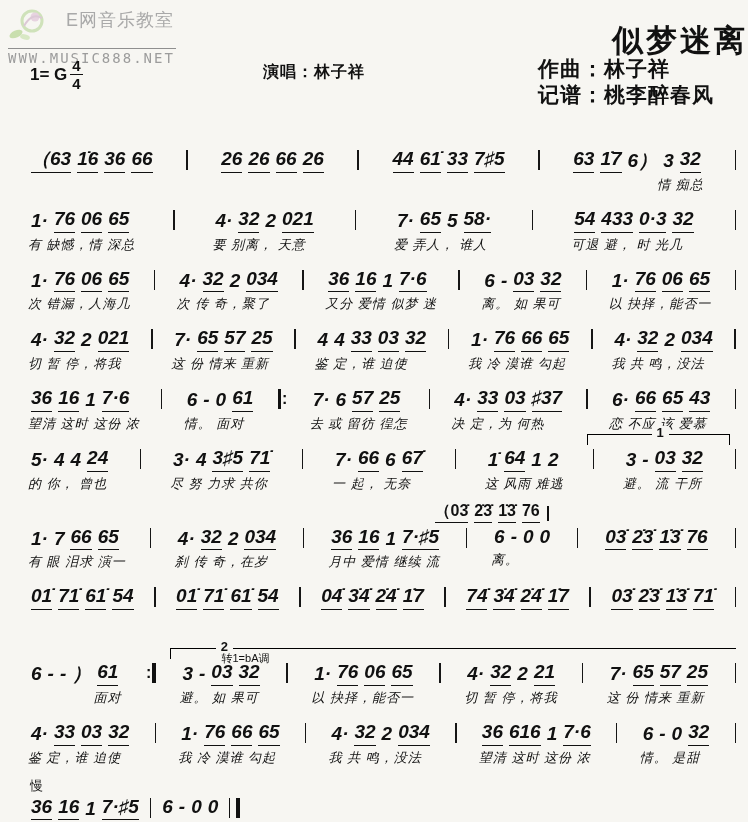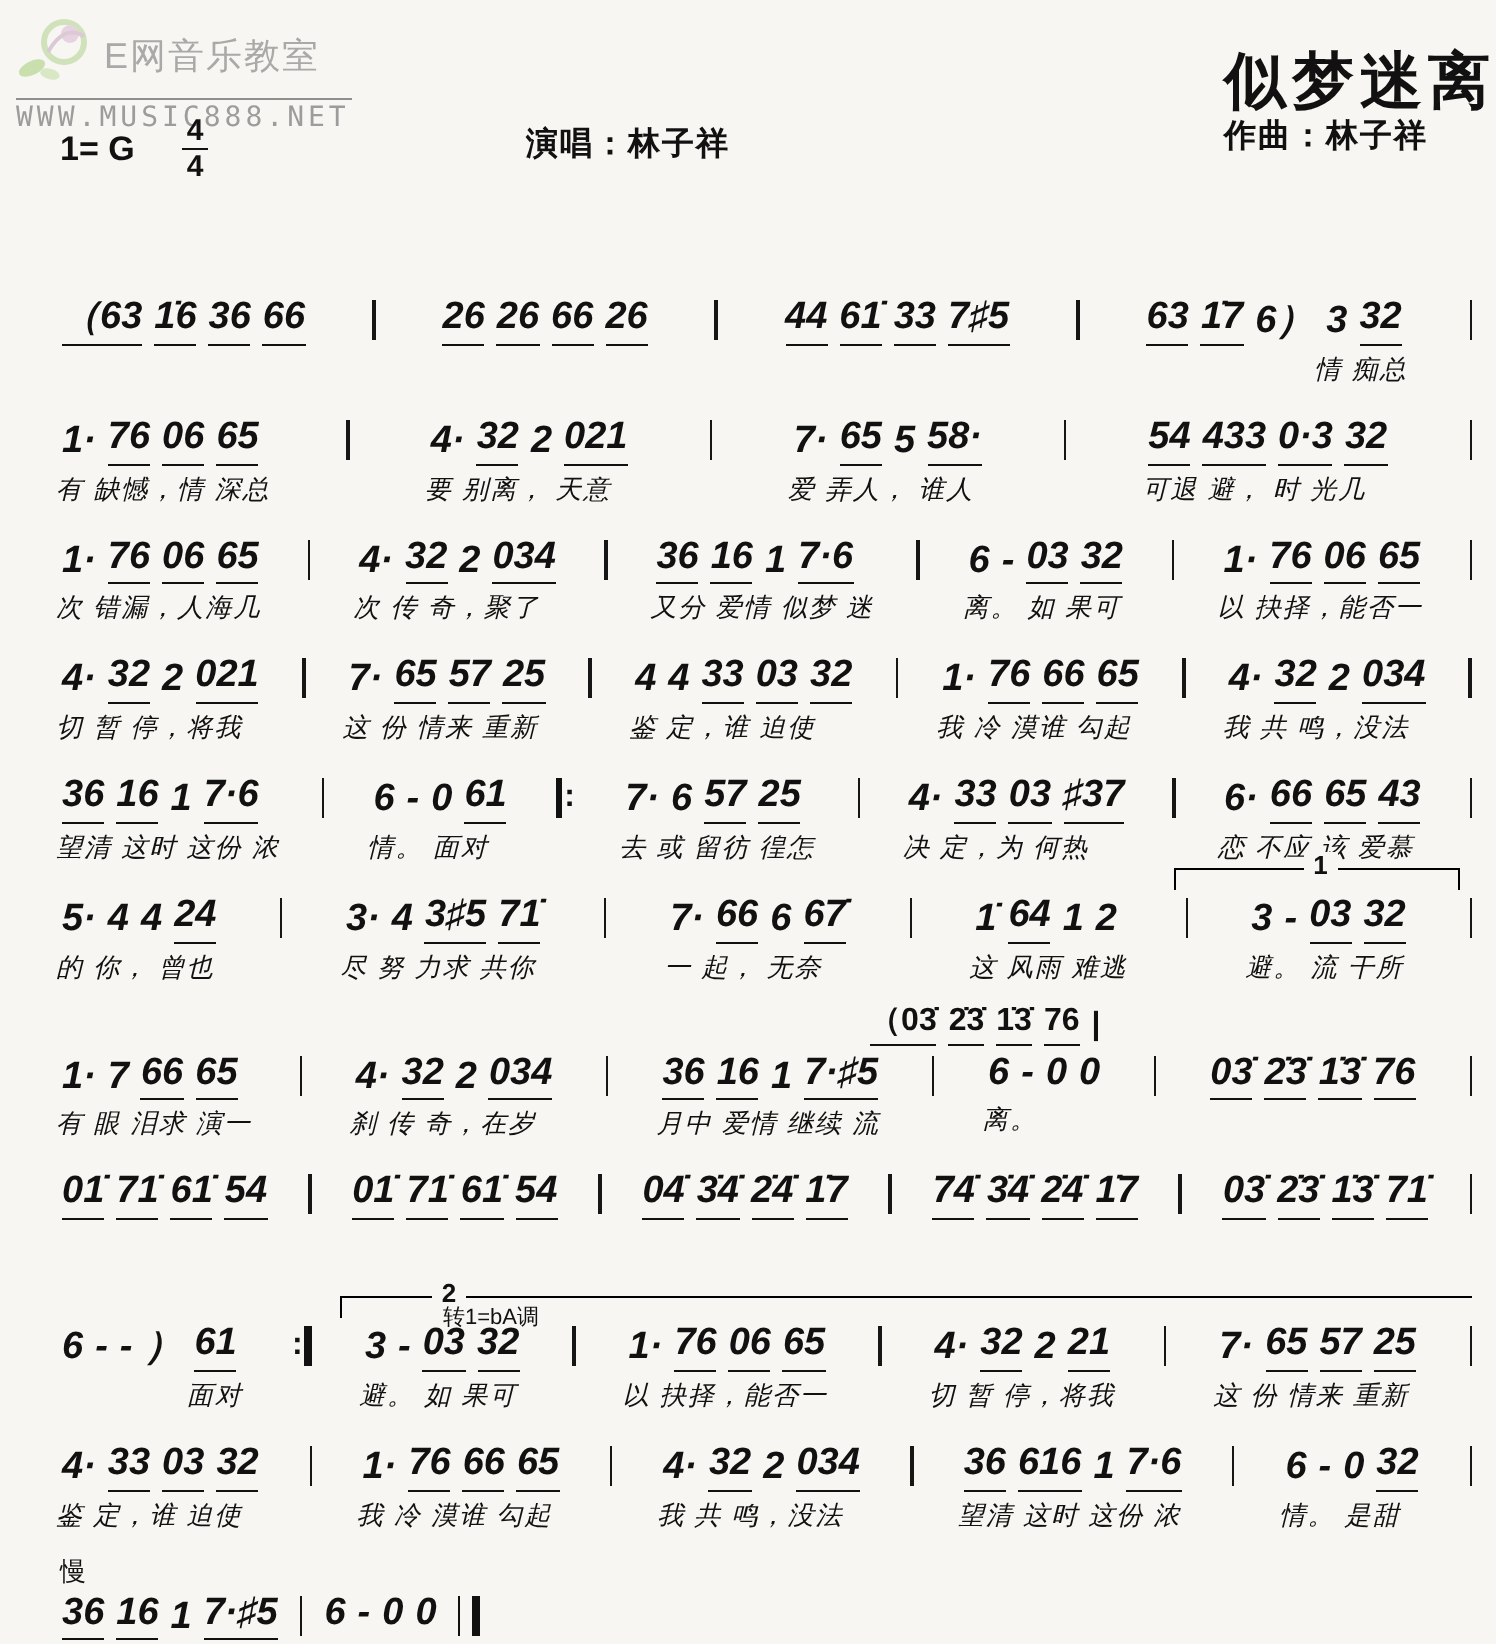--- a/index.html
+++ b/index.html
@@ -1,31 +1,31 @@
 <!DOCTYPE html>
 <html><head>
 <meta charset="utf-8">
 <style>
   html,body{margin:0;padding:0;background:#f7f6f2;}
   .page{position:relative;width:748px;height:822px;background:#f7f6f2;overflow:hidden;
         font-family:"Liberation Sans","DejaVu Sans",sans-serif;color:#111;}
   
   .header{position:relative;height:128px;}
   .logo{position:absolute;left:8px;top:8px;width:200px;}
-  .logo-row{display:flex;align-items:center;gap:2px;}
+  .logo-row{display:flex;align-items:flex-start;gap:16px;}
   .logo-text{color:#a9a9a9;font-size:18px;letter-spacing:1px;}
   .logo-line{border:none;border-top:1px solid #8f8f8f;width:168px;margin:2px 0 1px 0;}
   .logo-url{color:#9c9c9c;font-size:14px;letter-spacing:2px;font-family:"DejaVu Sans Mono",monospace;}
-  .keysig{position:absolute;left:30px;top:58px;font-weight:bold;font-size:17px;display:flex;align-items:center;gap:24px;}
+  .keysig{position:absolute;left:30px;top:58px;font-weight:bold;font-size:17px;display:flex;align-items:center;gap:3px;}
   .frac{display:inline-flex;flex-direction:column;line-height:1;text-align:center;font-size:15px;}
   .frac .num{border-bottom:1.5px solid #111;padding:0 2px 1px 2px;}
   .frac .den{padding-top:1px;}
   .title{position:absolute;left:0;right:0;top:20px;text-align:right;font-size:31px;font-weight:bold;letter-spacing:3px;}
   .subtitle{position:absolute;left:0;right:120px;top:62px;text-align:center;font-size:16px;font-weight:bold;letter-spacing:1px;}
-  .credits{position:absolute;right:34px;top:56px;font-size:16px;font-weight:bold;line-height:26px;letter-spacing:1px;}
+  .credits{position:absolute;right:34px;top:56px;font-size:21px;font-weight:bold;line-height:26px;letter-spacing:1px;}
   
   #score{padding:6px 12px 0 28px;}
   .system{position:relative;margin-top:13px;}
   .sysrow{display:flex;justify-content:space-between;align-items:flex-start;width:100%;}
   .measure{display:flex;flex-direction:column;font-style:italic;}
   .mnotes{display:flex;align-items:flex-end;white-space:nowrap;}
   .tok{font-size:19px;font-weight:bold;margin:0 3px;line-height:1.25;}
   .tok.u{border-bottom:1.6px solid #111;padding-bottom:1px;}
   .mlyric{font-size:13px;min-height:17px;margin-top:3px;letter-spacing:1px;white-space:nowrap;}
   .bar{width:1.4px;height:20px;background:#161616;margin-top:3px;}
@@ -77,20 +77,21 @@
         <span class="num">4</span>
         <span class="den">4</span>
       </span>
     </div>
 
     <div class="title">似梦迷离</div>
     <div class="subtitle">演唱：林子祥</div>
 
     <div class="credits">
       <div>作曲：林子祥</div>
+      <div>记谱：桃李醉春风</div>
     </div>
   </div>
 
   <div id="score">
       <div class="system">
         <div class="sysrow">
           <div class="measure">
             <div class="mnotes">
               <span class="tok u">（63</span>
               <span class="tok u">1̇6</span>

